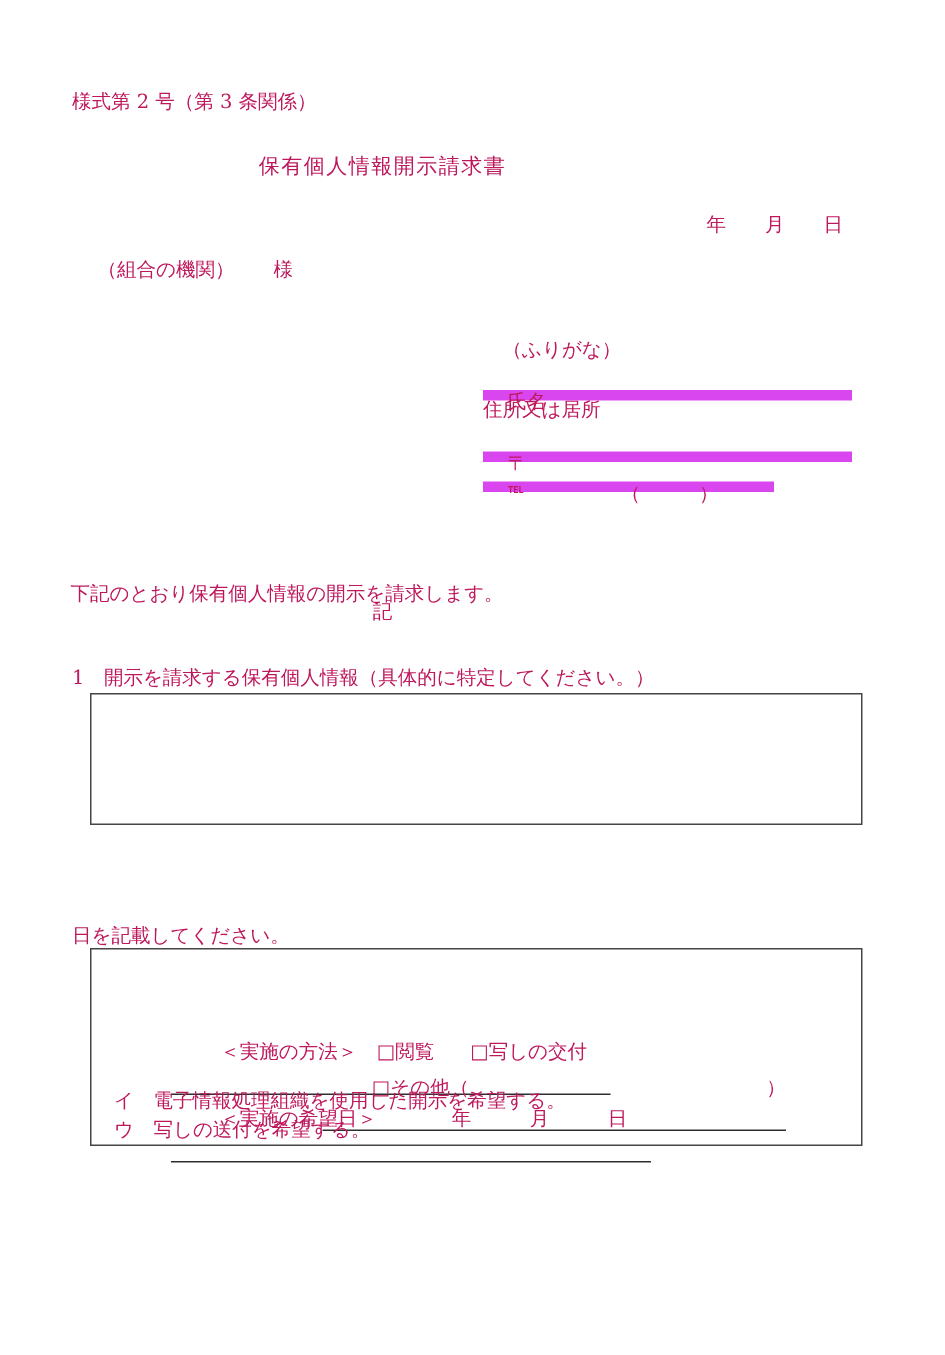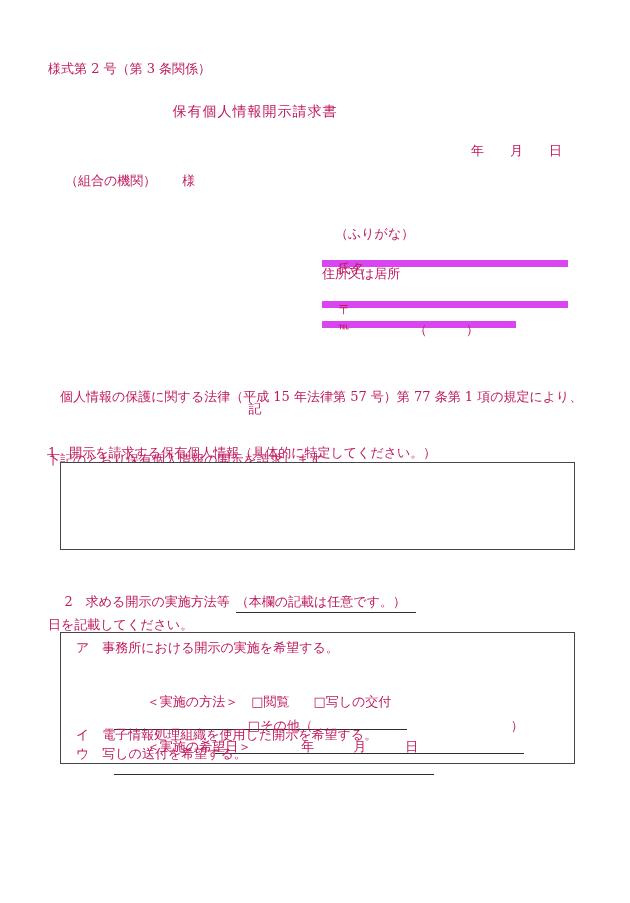--- a/index.html
+++ b/index.html
@@ -49,39 +49,34 @@
 
   <div class="abs fieldline" style="left:322px; top:284px; width:246px">
     <span>〒</span>
   </div>
 
   <div class="abs fieldline" style="left:322px; top:304px; width:194px">
     <span>℡　　　　　（　　　）</span>
   </div>
 
   <div class="abs" style="left:47px; top:344px; line-height:21px">
-    <div>　個人情報の保護に関する法律（平成 15 年法律第 57 号）第 77 条第 1 項の規定により、</div>
     <div>下記のとおり保有個人情報の開示を請求します。</div>
   </div>
 
   <div class="abs centered" style="top:400px">記</div>
 
   <div class="abs" style="left:48px; top:444px">1　開示を請求する保有個人情報（具体的に特定してください。）</div>
 
   <div class="bigbox" style="left:60px; top:462px; width:513px; height:86px"></div>
 
-  <div class="abs" style="left:48px; top:576px">
-    <span>2　求める開示の実施方法等</span><span class="ul note-ul">（本欄の記載は任意です。）</span>
-  </div>
 
   <div class="abs" style="left:48px; top:616px">日を記載してください。</div>
 
   <div class="bigbox" style="left:60px; top:632px; width:513px; height:130px">
 
-    <div class="abs" style="left:15px; top:6px">ア　事務所における開示の実施を希望する。</div>
 
     <div class="abs" style="left:28px; top:26px">
       <span class="ul tailpad">
         <span>＜実施の方法＞</span><span class="cb1">□閲覧</span><span class="cb2">□写しの交付</span>
       </span>
     </div>
 
     <div class="abs" style="left:28px; top:71px">
       <span class="ul tailpad">
         <span>＜実施の希望日＞</span><span class="datefields">年　　　月　　　日</span>

